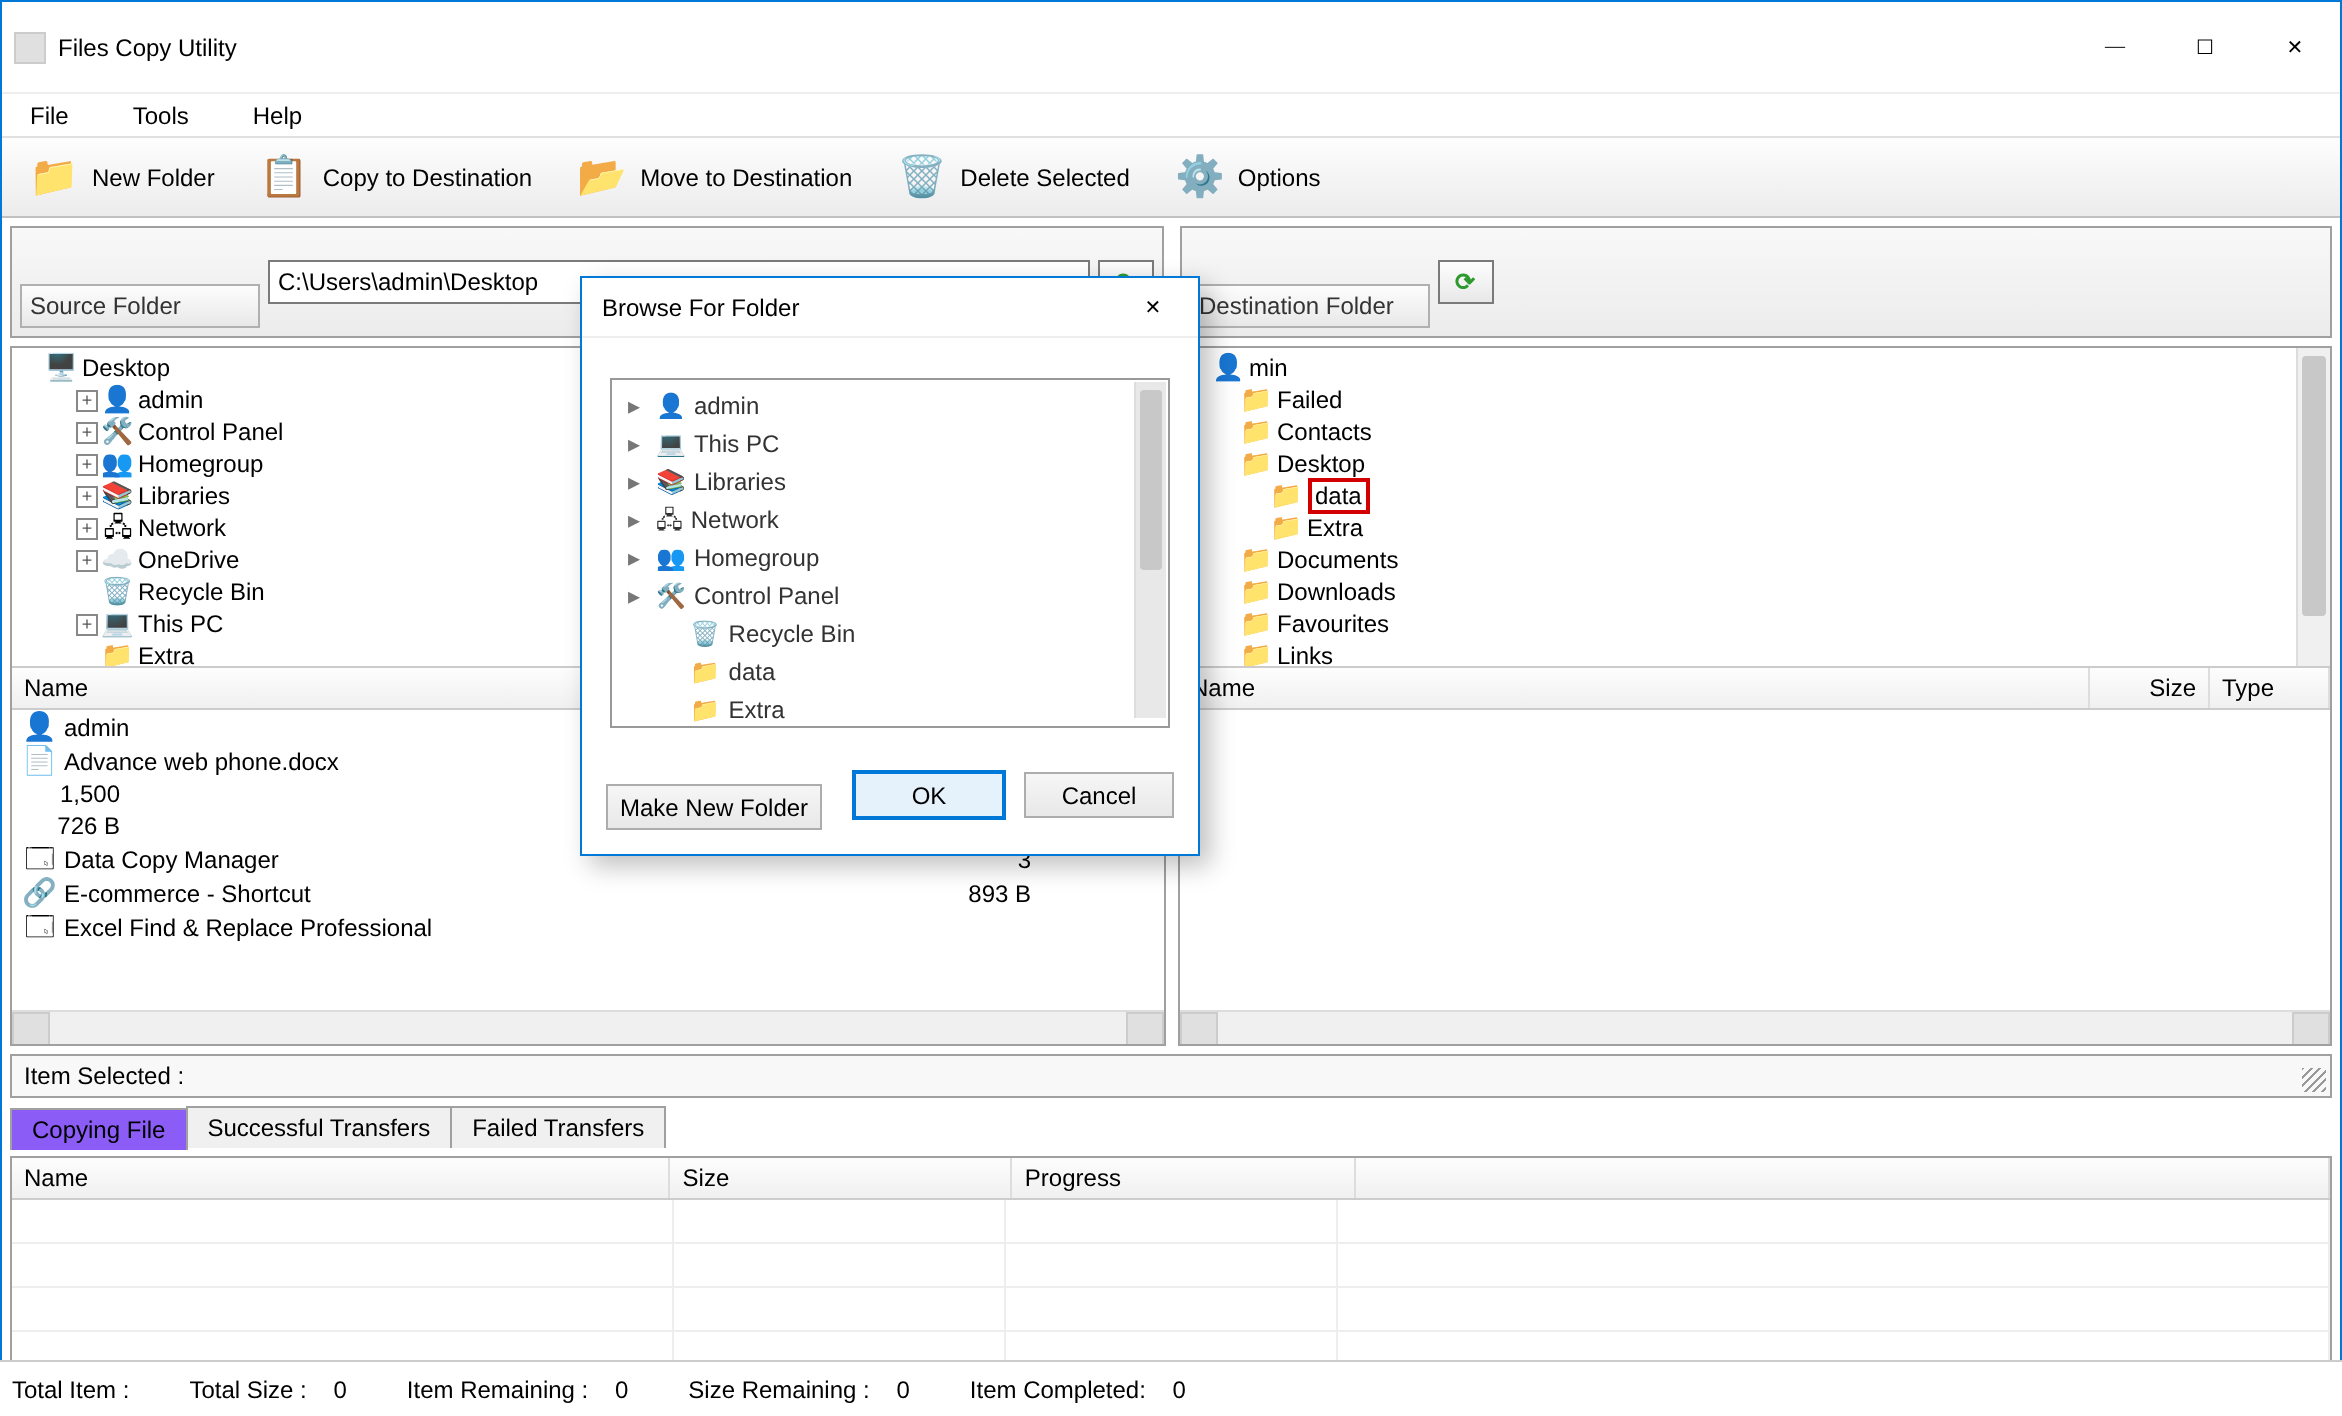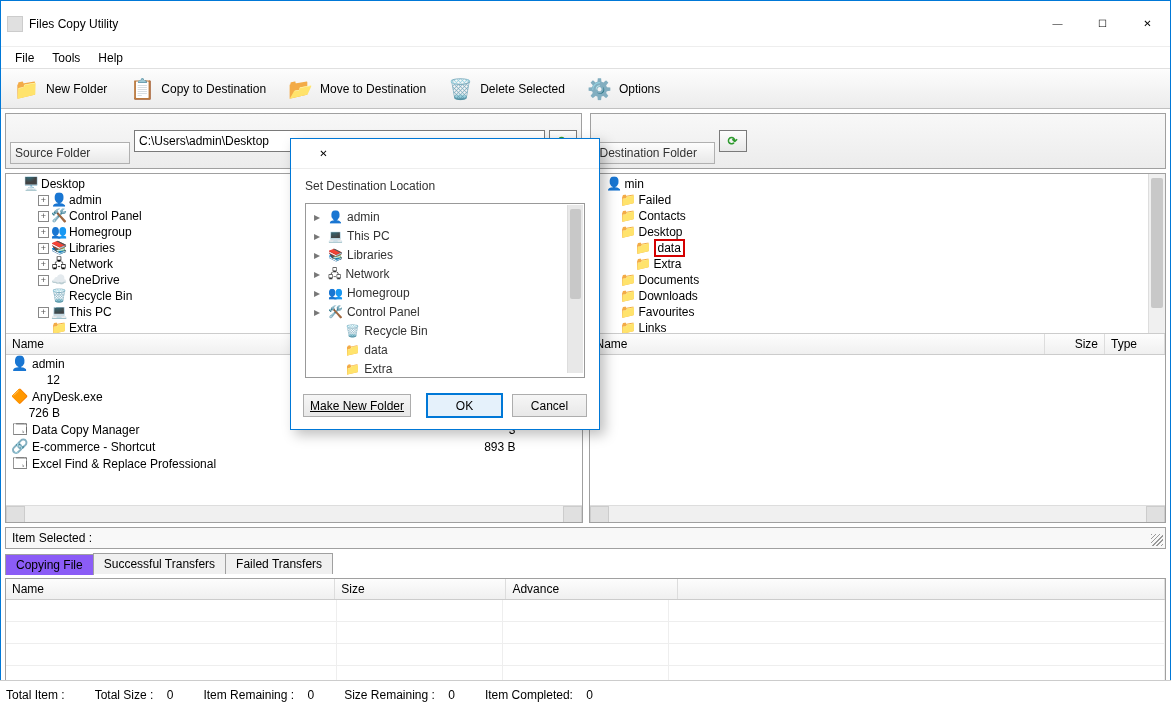--- a/index.html
+++ b/index.html
@@ -8,21 +8,21 @@
     font-size: 12px; background: #fff; color: #000;
     width: 1171px; height: 708px; overflow: hidden;
     border: 1px solid #0078d7;
   }
   .titlebar { height: 46px; display:flex; align-items:center; background:#fff; border-bottom:1px solid #eee;}
   .titlebar .app-icon { width:16px; height:16px; margin:0 6px; background:#e0e0e0; border:1px solid #ccc;}
   .titlebar .title { flex:1; }
   .win-btns { display:flex; }
   .win-btn { width:45px; height:30px; display:flex; align-items:center; justify-content:center; font-family:"Segoe MDL2 Assets","Segoe UI Symbol"; font-size:10px;}
 
-  .menubar { height:22px; display:flex; align-items:center; padding:0 6px; gap:2px; border-bottom:1px solid #e0e0e0; background:#fff;}
+  .menubar { height:22px; display:flex; align-items:center; padding:0 6px; gap:16px; border-bottom:1px solid #e0e0e0; background:#fff;}
   .menubar span{ padding:2px 8px;}
 
   .toolbar { height:40px; display:flex; align-items:center; padding:2px 4px; gap:4px; background:linear-gradient(#fdfdfd,#ececec); border-bottom:1px solid #c0c0c0;}
   .tool-btn { display:flex; align-items:center; gap:6px; padding:4px 8px; border:1px solid transparent; border-radius:2px;}
   .ticon{width:26px;height:26px;display:inline-flex;align-items:center;justify-content:center;font-size:20px;}
 
   .pathrow{display:flex;align-items:center;gap:4px;padding:4px;border:1px solid #a0a0a0;margin:4px;background:linear-gradient(#f8f8f8,#ececec);}
   .pathrow .label{min-width:120px;padding:2px 4px;font-weight:normal;color:#333;border:1px solid #b0b0b0;background:linear-gradient(#fdfdfd,#e8e8e8);height:22px;display:flex;align-items:center;margin-top:24px;}
   .pathrow input{flex:1;height:22px;border:1px solid #7a7a7a;padding:2px 4px;background:#fff;font-family:Liberation Sans, sans-serif;font-size:12px;}
   .refresh-btn{width:28px;height:22px;border:1px solid #7a7a7a;background:linear-gradient(#fdfdfd,#e8e8e8);display:flex;align-items:center;justify-content:center;color:#2e9a2e;font-weight:bold;}
@@ -63,21 +63,21 @@
   
   .dialog{position:absolute;left:290px;top:138px;width:310px;border:1px solid #0078d7;background:#fff;box-shadow:5px 5px 12px rgba(0,0,0,.25);}
   .dialog .titlebar{height:30px;border-bottom:1px solid #eee;}
   .dialog .body{padding:10px 14px 6px;color:#333;}
   .dialog .treebox{border:1px solid #999;height:175px;overflow:auto;margin-top:10px;position:relative;padding:2px;}
   .dialog .scrollthumb{position:absolute;right:1px;top:1px;width:16px;height:168px;background:#e8e8e8;border-left:1px solid #ddd;}
   .dialog .scrollthumb::after{content:"";position:absolute;left:2px;right:2px;top:4px;height:90px;background:#c8c8c8;border-radius:2px;}
   .dialog .btns{display:flex;gap:10px;justify-content:flex-end;padding:10px 12px 12px;align-items:center;}
   .dialog .btn{min-width:75px;height:23px;border:1px solid #adadad;background:linear-gradient(#f6f6f6,#e8e8e8);font-family:inherit;font-size:12px;}
   .dialog .btn.primary{border:1px solid #0078d7;outline:1px solid #0078d7;background:#e5f1fb;}
-  .dialog .mknew{margin-right:auto;text-decoration:underline;}
+  .dialog .mknew{margin-right:auto;margin-top:12px;}
 
   .highlight-red{border:2px solid #d40000;padding:0 2px;}
 
   .pane .scrollbar-h{height:17px;background:#f0f0f0;border-top:1px solid #ddd;position:relative;}
   .pane .scrollbar-h::before,.pane .scrollbar-h::after{content:"";position:absolute;top:0;width:17px;height:17px;background:#e0e0e0;border:1px solid #ccc;}
   .pane .scrollbar-h::before{left:0;} .pane .scrollbar-h::after{right:0;}
   .vscroll{position:absolute;right:0;top:0;bottom:0;width:17px;background:#f0f0f0;border-left:1px solid #ddd;}
   .vscroll .thumb{position:absolute;left:2px;right:2px;top:4px;height:130px;background:#c8c8c8;border-radius:2px;}
 </style>
 </head>
@@ -204,25 +204,25 @@
       <div style="width:60px;text-align:right">Size</div>
       <div style="width:60px">Type</div>
     </div>
     <div class="filelist" id="src-filelist">
         <div class="row">
           <div style="flex:3"><span class="ficon">👤</span>admin</div>
           <div style="width:60px;text-align:right"></div>
           <div style="width:60px"></div>
         </div>
         <div class="row">
+          <div style="flex:3"><span class="ficon">📄</span>Advance web phone.docx</div>
           <div style="width:60px;text-align:right">12</div>
           <div style="width:60px"></div>
         </div>
         <div class="row">
-          <div style="flex:3"><span class="ficon">🔶</span>AnyDesk.exe</div>
           <div style="width:60px;text-align:right">1,500</div>
           <div style="width:60px"></div>
         </div>
         <div class="row">
           <div style="width:60px;text-align:right">726 B</div>
           <div style="width:60px"></div>
         </div>
         <div class="row">
           <div style="flex:3"><span class="ficon">🗔</span>Data Copy Manager</div>
           <div style="width:60px;text-align:right">3</div>
@@ -331,21 +331,21 @@
 
 <div class="tabs">
   <div class="tab active">Copying File</div>
   <div class="tab">Successful Transfers</div>
   <div class="tab">Failed Transfers</div>
 </div>
 <div class="transfer-table">
   <div class="listhdr">
     <div style="flex:2">Name</div>
     <div style="flex:1">Size</div>
-    <div style="flex:1">Advance</div>
+    <div style="flex:1">Progress</div>
     <div style="flex:3"></div>
   </div>
   <div class="body">
     <div class="rowline">
         <div style="flex:2"></div>
         <div style="flex:1"></div>
         <div style="flex:1"></div>
         <div style="flex:3"></div>
       </div>
     <div class="rowline">
@@ -375,24 +375,24 @@
     <span><span>Total Size :</span> &nbsp;&nbsp;&nbsp;<span>0</span></span>
     <span><span>Item Remaining :</span> &nbsp;&nbsp;&nbsp;<span>0</span></span>
     <span><span>Size Remaining :</span> &nbsp;&nbsp;&nbsp;<span>0</span></span>
     <span><span>Item Completed:</span> &nbsp;&nbsp;&nbsp;<span>0</span></span>
   </div>
 </div>
 
 <div class="dialog">
   <div class="titlebar">
     <div style="width:10px"></div>
+    <div class="title">Browse For Folder</div>
     <div class="win-btn win-close">✕</div>
   </div>
   <div class="body">
-    <div>Set Destination Location</div>
     <div class="treebox">
       <ul id="dlg-tree" style="list-style:none;margin:0;padding:2px 0 2px 6px;">
           <li style="display: flex; align-items: center; gap: 4px; line-height: 19px;">
             <span style="color:#777;width:10px;display:inline-block;">▸</span>
             <span class="iconbox">👤</span>
             <span>admin</span>
           </li>
           <li style="display: flex; align-items: center; gap: 4px; line-height: 19px;">
             <span style="color:#777;width:10px;display:inline-block;">▸</span>
             <span class="iconbox">💻</span>

